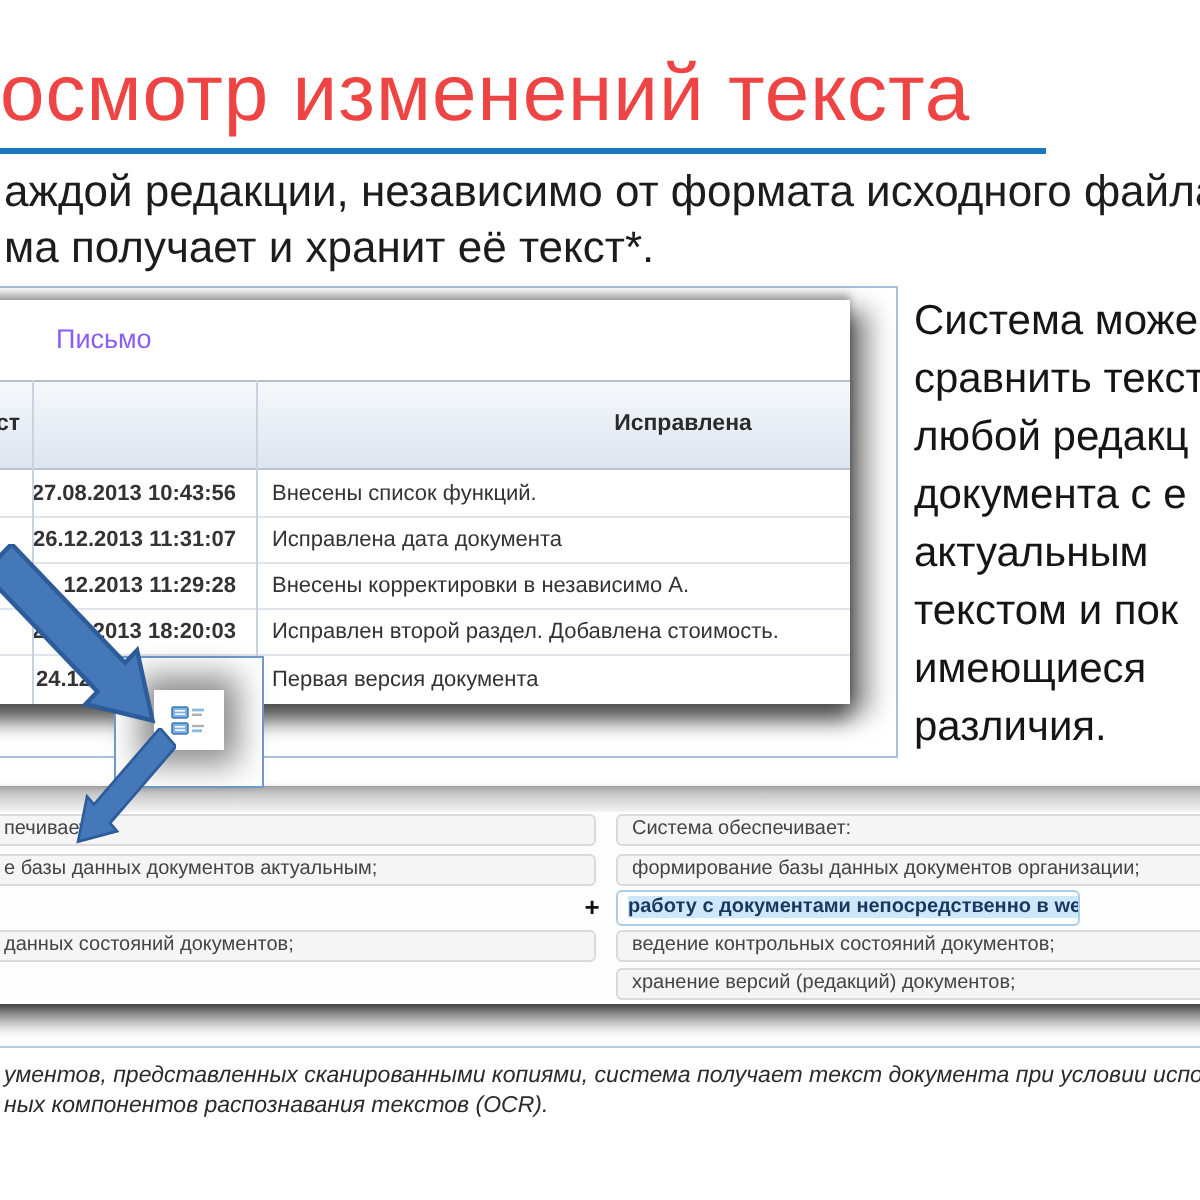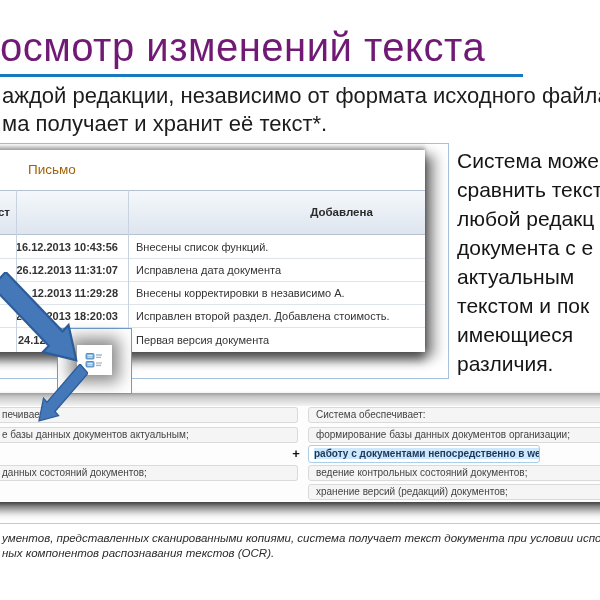--- a/index.html
+++ b/index.html
@@ -5,38 +5,38 @@
   html,body{margin:0;padding:0;}
   body{
     width:600px;height:600px;position:relative;overflow:hidden;
     background:#ffffff;
     font-family:"Liberation Sans","DejaVu Sans",sans-serif;
   }
   .abs{position:absolute;}
 
   
   .slide-title{
-    left:0;top:24px;font-size:40px;line-height:46px;color:#701a75;
+    left:0;top:24px;font-size:40px;line-height:46px;color:#ef4444;
     white-space:nowrap;letter-spacing:0.5px;
   }
   .title-underline{left:0;top:74px;width:523px;height:3px;background:#1879c0;}
   .intro{left:2px;top:82px;width:680px;font-size:22px;line-height:28px;color:#1c1c1c;white-space:nowrap;}
   .intro div{height:28px;}
 
   
   .shot-frame{
     left:-15px;top:143px;width:462px;height:234px;
     border:1px solid #a6c1dc;background:#ffffff;z-index:1;
   }
   .letter-window{
     left:-24px;top:150px;width:449px;height:202px;background:#ffffff;z-index:2;
     box-shadow:0 -3px 4px rgba(0,0,0,0.30), 10px 5px 12px rgba(0,0,0,0.40), 0 8px 10px rgba(0,0,0,0.55);
   }
   .win-titlebar{left:0;top:0;width:100%;height:40px;background:#ffffff;}
-  .win-title{left:52px;top:0;line-height:40px;font-size:13.5px;color:#a16207;}
+  .win-title{left:52px;top:0;line-height:40px;font-size:13.5px;color:#8b5cf6;}
   .tbl-header{
     left:0;top:40px;width:100%;height:45px;
     background:linear-gradient(#f5f8fb,#dde5ef);
     border-top:1px solid #b3c0d0;border-bottom:1px solid #b7c3d2;
     box-sizing:border-box;
     font-size:11.5px;font-weight:bold;color:#2b2b2b;
   }
   .hdr-text{left:0;top:0;width:34px;height:43px;line-height:43px;text-align:right;}
   .hdr-date{left:40px;top:0;width:112px;height:43px;line-height:43px;text-align:center;}
   .hdr-note{left:152px;top:0;right:0;height:43px;line-height:43px;text-align:center;padding-left:130px;box-sizing:border-box;}
@@ -103,27 +103,27 @@
   <div>ма получает и хранит её текст*.</div>
 </div>
 
 <div class="abs shot-frame"></div>
 <div class="abs letter-window">
   <div class="abs win-titlebar">
     <div class="abs win-title">Письмо</div>
   </div>
   <div class="abs tbl-header">
     <div class="abs hdr-text">ст</div>
-    <div class="abs hdr-note">Добавлена</div>
+    <div class="abs hdr-note">Исправлена</div>
   </div>
   <div class="abs vsep vsep1"></div>
   <div class="abs vsep vsep2"></div>
   <div class="abs tbl-rows">
     <div class="trow">
-      <div class="tdate">16.12.2013 10:43:56</div>
+      <div class="tdate">27.08.2013 10:43:56</div>
       <div class="tnote">Внесены список функций.</div>
     </div>
     <div class="trow">
       <div class="tdate">26.12.2013 11:31:07</div>
       <div class="tnote">Исправлена дата документа</div>
     </div>
     <div class="trow">
       <div class="tdate">12.2013 11:29:28</div>
       <div class="tnote">Внесены корректировки в независимо А.</div>
     </div>

